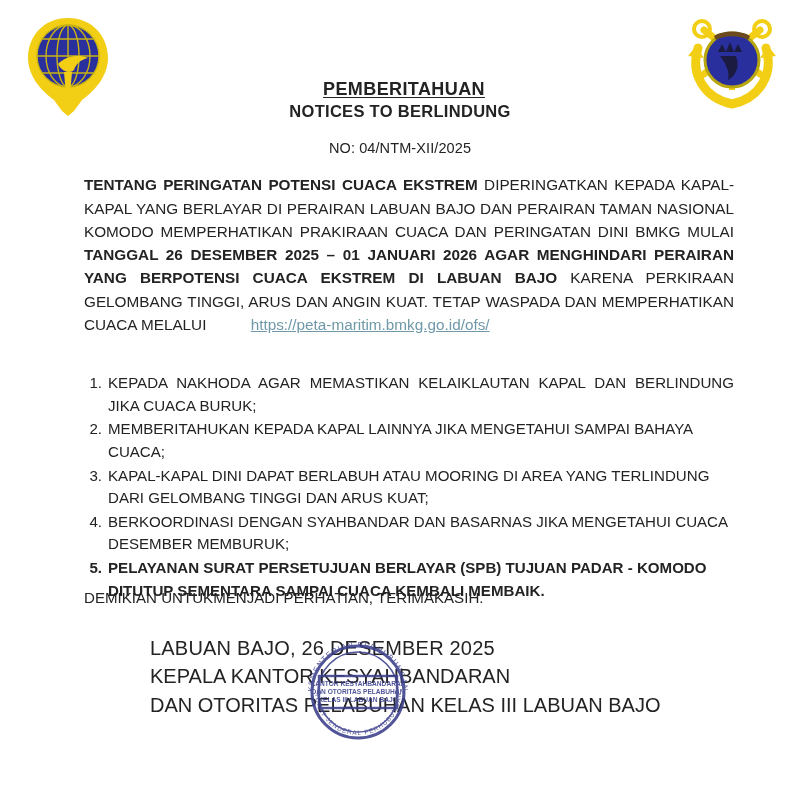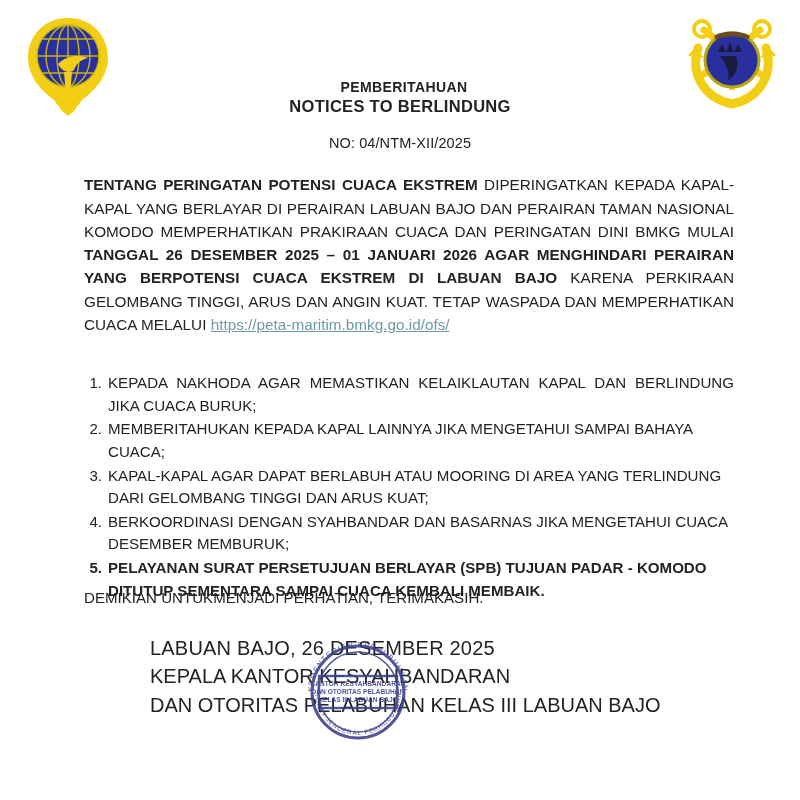--- a/index.html
+++ b/index.html
@@ -28,23 +28,24 @@
   
   .header {
     position: absolute;
     top: 78px;
     left: 0;
     width: 800px;
     text-align: center;
     line-height: 1.30;
   }
   .header .h-title {
-    font-size: 14px;
+    font-size: 18px;
     font-weight: bold;
     letter-spacing: .4px;
+    text-decoration: underline;
     text-underline-offset: 2px;
     margin-left: 8px;
   }
   .header .h-sub {
     font-size: 16.5px;
     font-weight: bold;
     letter-spacing: .3px;
   }
   .header .h-no {
     font-size: 14.5px;
@@ -58,21 +59,21 @@
     position: absolute;
     top: 158px;
     left: 84px;
     width: 650px;
     font-size: 15.3px;
     line-height: 1.52;
     text-align: justify;
     text-justify: inter-word;
   }
   .para b { font-weight: bold; }
-  .link { color: #6f98a8; }
+  .link { color: #6f98a8; margin-left: 40px; }
 
   
   .list {
     position: absolute;
     top: 372px;
     left: 84px;
     width: 650px;
     font-size: 15.1px;
     line-height: 1.50;
   }
@@ -179,21 +180,21 @@
     <div class="li just">
       <span class="li-num">1.</span>
       <span class="li-txt">KEPADA NAKHODA AGAR MEMASTIKAN KELAIKLAUTAN KAPAL DAN BERLINDUNG JIKA CUACA BURUK;</span>
     </div>
     <div class="li">
       <span class="li-num">2.</span>
       <span class="li-txt">MEMBERITAHUKAN KEPADA KAPAL LAINNYA JIKA MENGETAHUI SAMPAI BAHAYA CUACA;</span>
     </div>
     <div class="li">
       <span class="li-num">3.</span>
-      <span class="li-txt">KAPAL-KAPAL AGAR DAPAT BERLABUH ATAU MOORING DI AREA YANG TERLINDUNG DARI GELOMBANG TINGGI DAN ARUS KUAT;</span>
+      <span class="li-txt">KAPAL-KAPAL DINI DAPAT BERLABUH ATAU MOORING DI AREA YANG TERLINDUNG DARI GELOMBANG TINGGI DAN ARUS KUAT;</span>
     </div>
     <div class="li">
       <span class="li-num">4.</span>
       <span class="li-txt">BERKOORDINASI DENGAN SYAHBANDAR DAN BASARNAS JIKA MENGETAHUI CUACA DESEMBER MEMBURUK;</span>
     </div>
     <div class="li bold">
       <span class="li-num">5.</span>
       <span class="li-txt">PELAYANAN SURAT PERSETUJUAN BERLAYAR (SPB) TUJUAN PADAR - KOMODO DITUTUP SEMENTARA SAMPAI CUACA KEMBALI MEMBAIK.</span>
     </div>
   </div>

